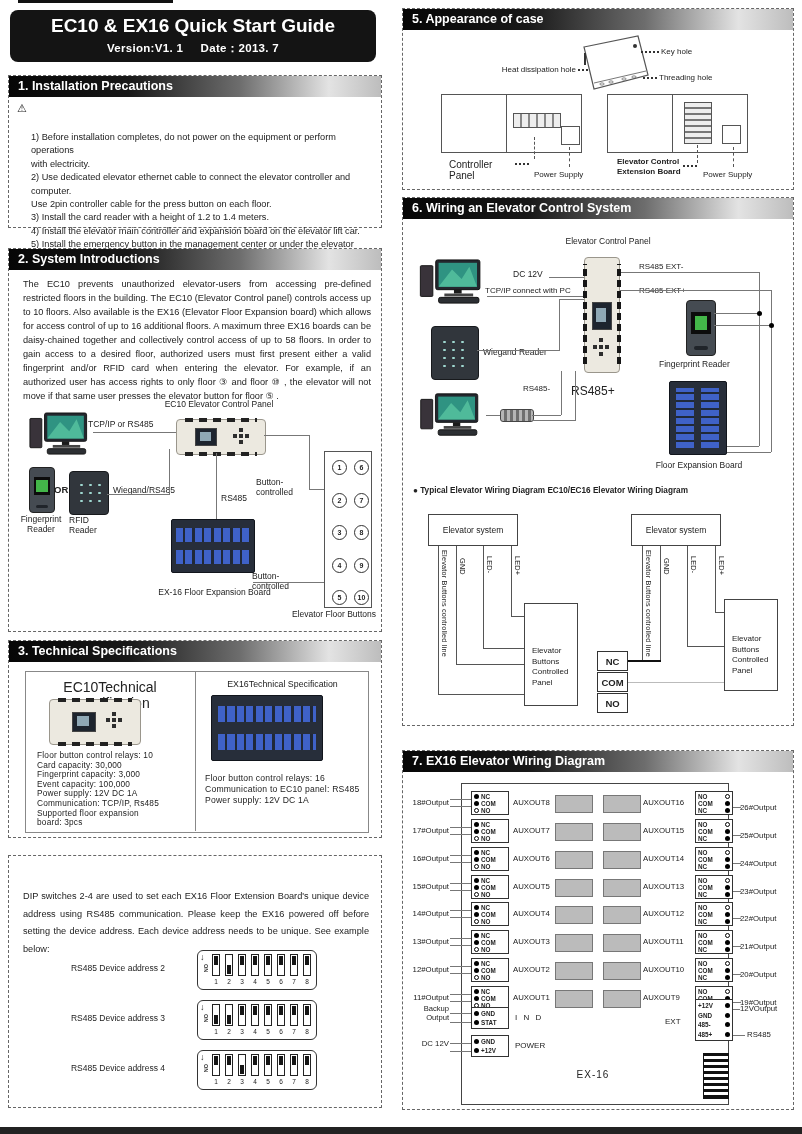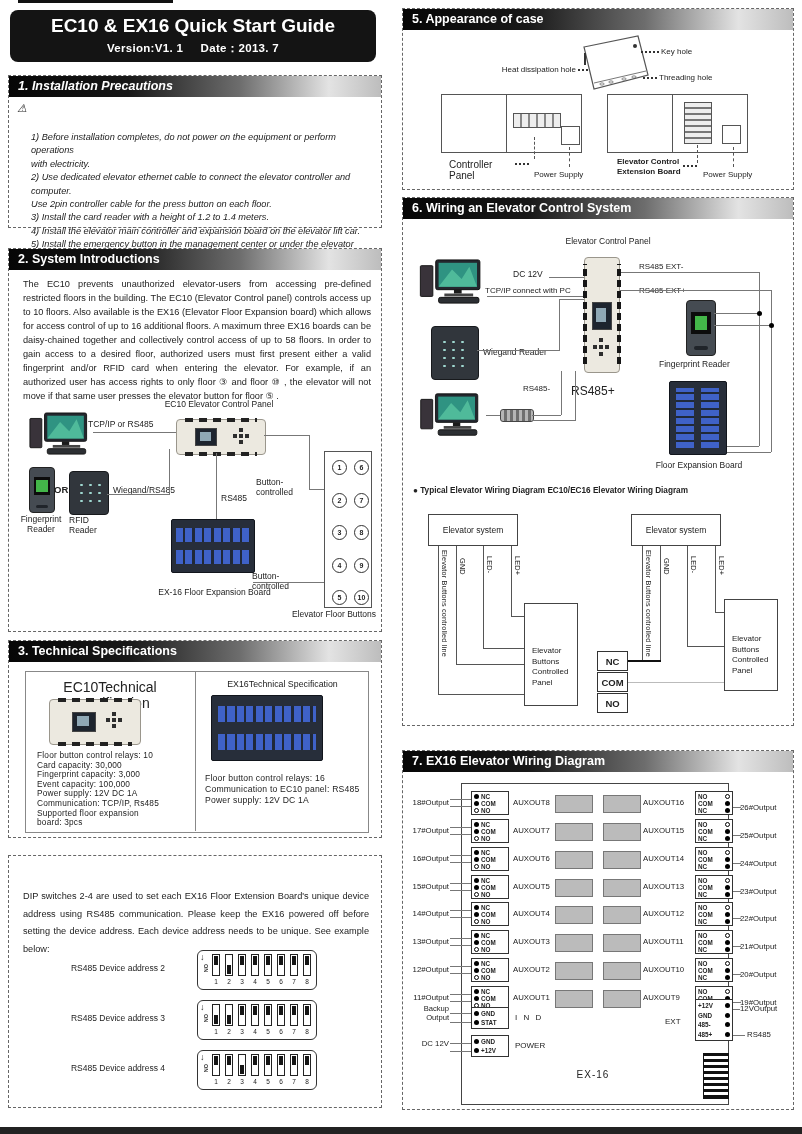--- a/index.html
+++ b/index.html
@@ -57,21 +57,21 @@
 
   <div class="titlebox">
     <div class="t1">EC10 &amp; EX16 Quick Start Guide</div>
     <div class="t2">
       <span>Version:</span><span>V1. 1</span>
       &nbsp;&nbsp;&nbsp;
       <span>Date：</span><span>2013. 7</span>
     </div>
   </div>
 
-  <div class="sec" style="left:8px;top:75px;width:374px;height:153px;font-style:italic;">
+  <div class="sec" style="left:8px;top:75px;width:374px;height:153px;">
     <div class="sec-title">1. Installation Precautions</div>
     <div class="abs" style="left:8px;top:26px;font-size:11px;">⚠</div>
     <div class="abs" id="s1-items" style="left:22px;top:55px;width:348px;">
         <div class="pre flow-item">1) Before installation completes, do not power on the equipment or perform operations
       with electricity.</div>
         <div class="pre flow-item">2) Use dedicated elevator ethernet cable to connect the elevator controller and computer.
       Use 2pin controller cable for the press button on each floor.</div>
         <div class="pre flow-item">3) Install the card reader with a height of 1.2 to 1.4 meters.</div>
         <div class="pre flow-item">4) Install the elevator main controller and expansion board on the elevator lift car.</div>
         <div class="pre flow-item">5) Install the emergency button in the management center or under the elevator button.</div>

